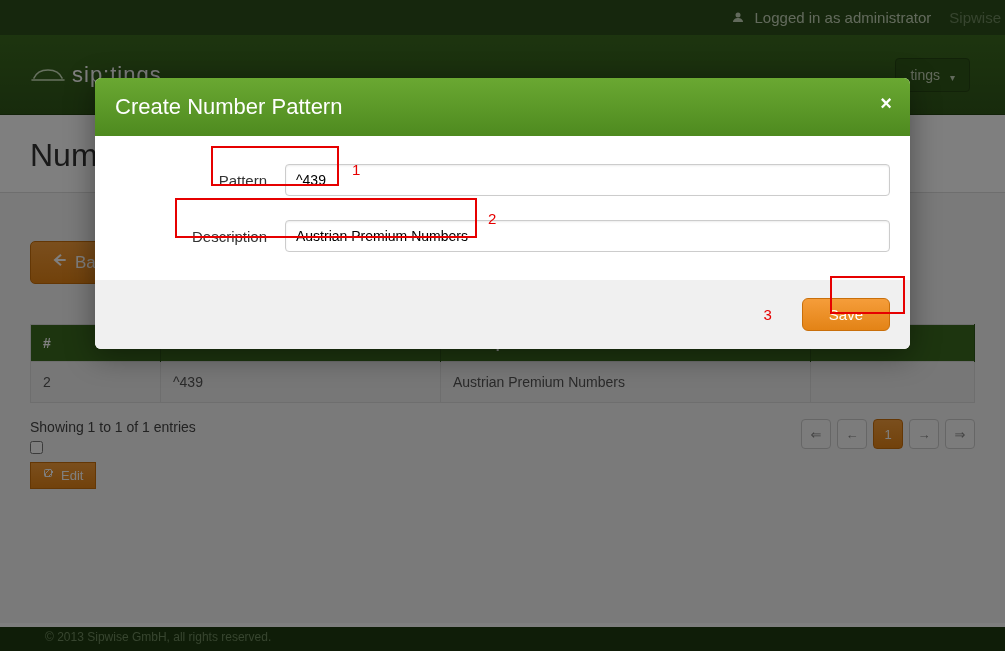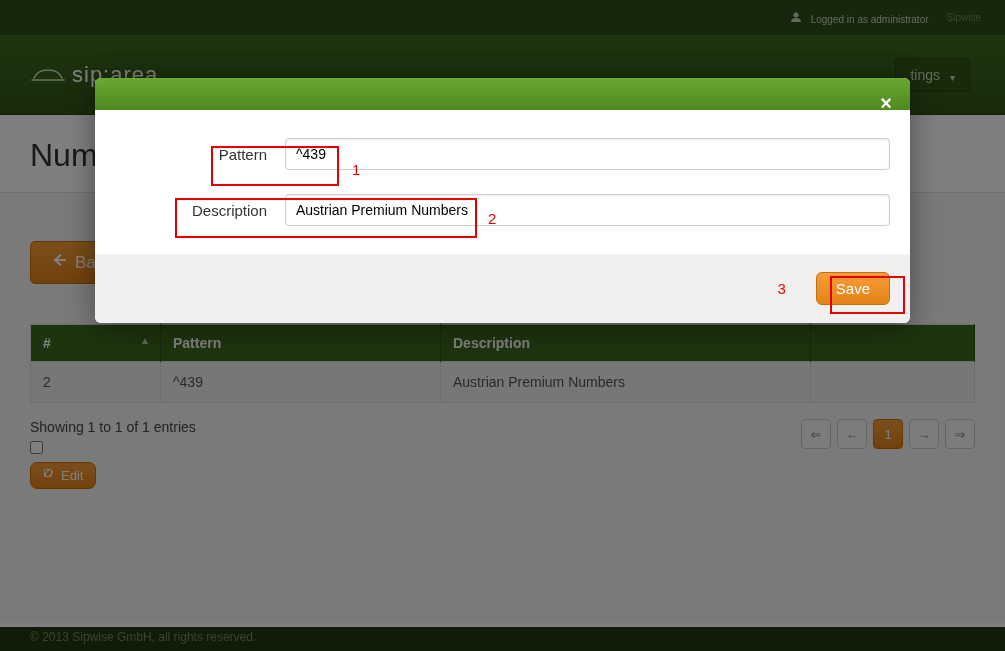--- a/index.html
+++ b/index.html
@@ -12,23 +12,23 @@
     overflow: hidden;
     position: relative;
     color: #333;
   }
   .topbar {
     background: #2d4e1b;
     height: 35px;
     display: flex;
     justify-content: flex-end;
     align-items: center;
-    padding: 0 24px;
+    padding: 0 4px;
     color: #c5d4b8;
-    font-size: 10px;
+    font-size: 15px;
   }
   .topbar .login-info { margin-right: 18px; }
   .topbar .user-icon { margin-right: 6px; }
   .topbar .logout { color: #6e8a5e; cursor: pointer; }
   .navbar {
     background: linear-gradient(to bottom, #3b6a1f, #2f5619);
     height: 80px;
     display: flex;
     align-items: center;
     padding: 0 30px;
@@ -133,21 +133,21 @@
     gap: 6px;
     font-size: 15px;
     color: #333;
   }
   .edit-btn {
     margin-top: 8px;
     background: linear-gradient(to bottom, #f59d3a, #e38316);
     border: 1px solid #c96f0a;
     color: #fff;
     padding: 5px 12px;
-    border-radius: 7px;
+    border-radius: 0;
     display: inline-flex;
     align-items: center;
     gap: 6px;
     cursor: pointer;
     font-size: 13px;
     text-align: center;
   }
   .pagination {
     display: flex;
     gap: 6px;
@@ -169,21 +169,21 @@
     border-color: #c96f0a;
     color: #fff;
   }
   .bottom-footer {
     position: absolute;
     bottom: 0; left: 0; right: 0;
     height: 24px;
     background: #1f3b11;
     color: #6e8a5e;
     font-size: 12px;
-    padding: 3px 30px;
+    padding: 3px 45px;
   }
 
   
   .overlay {
     position: absolute;
     inset: 0;
     background: rgba(0,0,0,0.5);
     z-index: 100;
   }
   .modal {
@@ -246,21 +246,21 @@
     justify-content: flex-end;
     align-items: center;
     gap: 30px;
     border-bottom-left-radius: 6px;
     border-bottom-right-radius: 6px;
   }
   .save-btn {
     background: linear-gradient(to bottom, #f59d3a, #e38316);
     border: 1px solid #c96f0a;
     color: #fff;
-    padding: 7px 19px;
+    padding: 7px 26px;
     border-radius: 6px;
     font-size: 15px;
     cursor: pointer;
   }
   
   .anno {
     position: absolute;
     border: 2px solid #e60000;
     pointer-events: none;
     z-index: 200;
@@ -290,21 +290,21 @@
   <span class="logout">Sipwise</span>
 </div>
 
 <div class="navbar">
   <div class="logo-wrap">
     <span class="logo-hat">
       <svg viewBox="0 0 50 30" width="36" height="22">
           <path d="M5 20 Q10 8 25 8 Q40 8 45 20 M2 22 L48 22" stroke="#cfe3c0" stroke-width="2" fill="none"></path>
         </svg>
     </span>
-    <span>sip:area</span>
+    <span>sip:tings</span>
   </div>
   <div class="nav-dropdown caret-down">
     <span>tings</span>
   </div>
 </div>
 
 <div class="page-header-area">
   <div class="page-title">Numb</div>
 </div>
 
@@ -364,20 +364,21 @@
       <div class="pg">⇒</div>
     </div>
   </div>
 </div>
 
 <div class="bottom-footer">© 2013 Sipwise GmbH, all rights reserved.</div>
 
 <div class="overlay"></div>
 <div class="modal">
   <div class="modal-header">
+    <span>Create Number Pattern</span>
     <span class="modal-close">×</span>
   </div>
   <div class="modal-body">
     <div class="form-row">
       <label>Pattern</label>
       <input type="text" value="^439" style="">
     </div>
     <div class="form-row" style="margin-bottom:4px;">
       <label>Description</label>
       <input type="text" value="Austrian Premium Numbers" style="">

